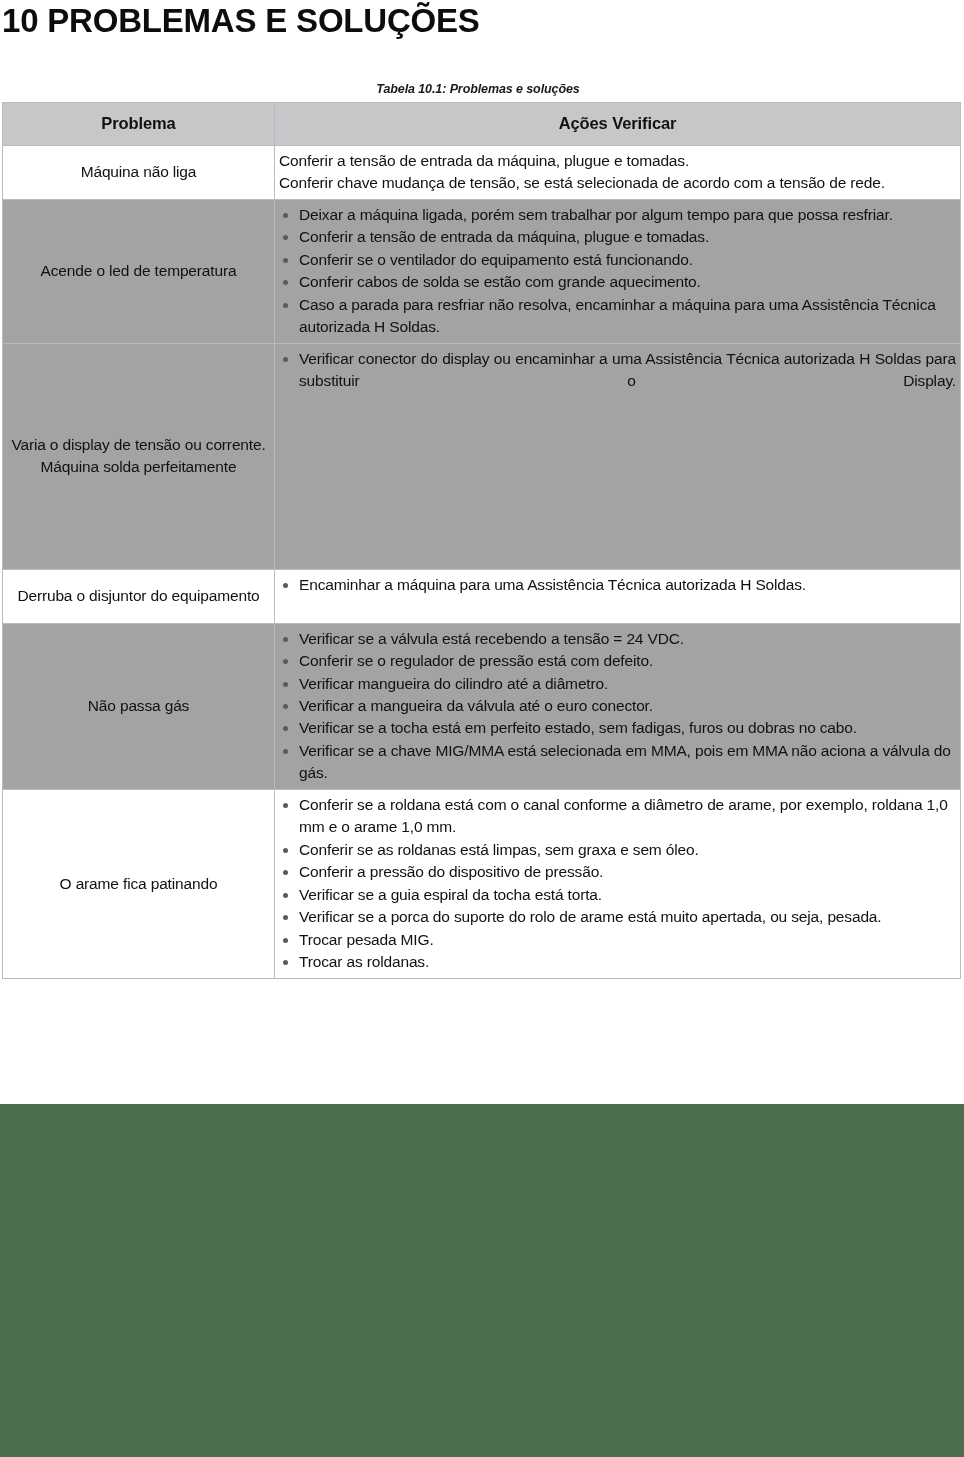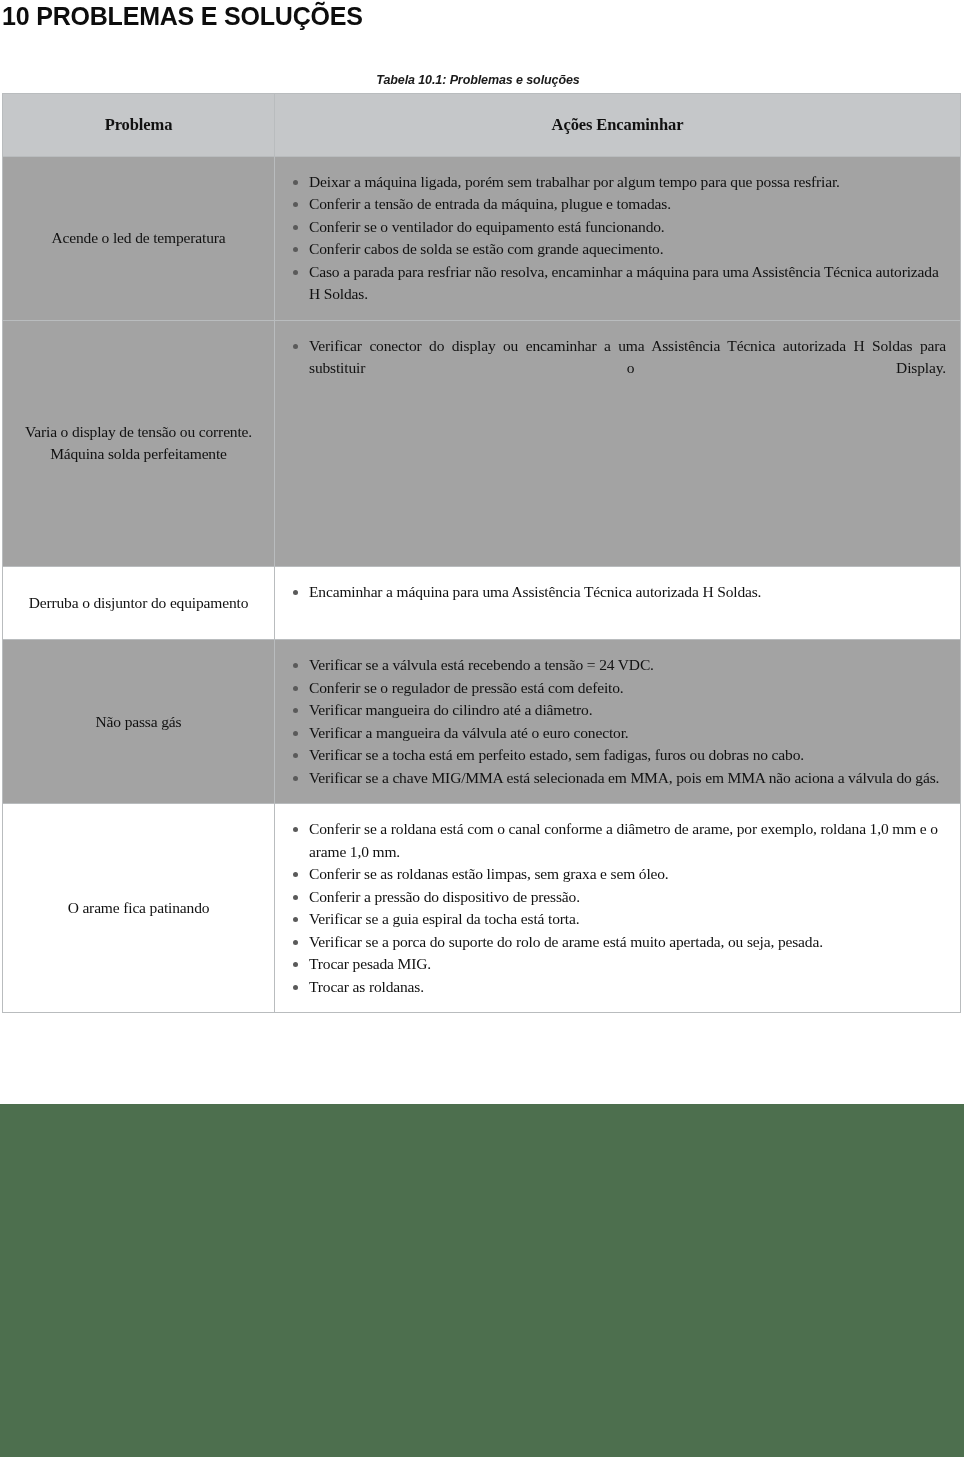--- a/index.html
+++ b/index.html
@@ -16,21 +16,21 @@
   .page {
     position: relative;
     width: 964px;
     height: 1104px;
     background: #ffffff;
     box-sizing: border-box;
   }
   .chapter-title {
     margin: 0;
     padding: 2px 0 0 2px;
-    font-size: 25px;
+    font-size: 33px;
     font-weight: bold;
     letter-spacing: -0.2px;
     color: #0d0d0d;
     line-height: 1.15;
     font-family: "Liberation Sans", sans-serif;
   }
   .caption {
     text-align: center;
     font-size: 12.5px;
     font-weight: bold;
@@ -45,22 +45,21 @@
     margin: 0 0 0 2px;
     table-layout: fixed;
     border: 1px solid #b9bcbe;
   }
   table.problems col.c1 { width: 272px; }
   table.problems col.c2 { width: 686px; }
   table.problems th,
   table.problems td {
     border: 1px solid #b9bcbe;
     vertical-align: middle;
-    padding: 14px;
-    font-family: Liberation Serif, serif;
+    padding: 4px;
   }
   thead th {
     background: #c5c7c9;
     font-size: 16.5px;
     font-weight: bold;
     color: #111111;
     height: 34px;
     text-align: center;
     letter-spacing: -0.1px;
   }
@@ -134,24 +133,33 @@
   <div class="caption">Tabela 10.1: Problemas e soluções</div>
 
   <table class="problems">
     <colgroup>
       <col class="c1">
       <col class="c2">
     </colgroup>
     <thead>
       <tr>
         <th>Problema</th>
-        <th>Ações Encaminhar</th>
+        <th>Ações Verificar</th>
       </tr>
     </thead>
     <tbody id="table-body">
+        <tr class="plain">
+          <td class="problem-cell"><span>Máquina não liga</span></td>
+          <td class="actions-cell">
+            <div class="plain-lines">
+              <p>Conferir a tensão de entrada da máquina, plugue e tomadas.</p>
+              <p>Conferir chave mudança de tensão, se está selecionada de acordo com a tensão de rede.</p>
+            </div>
+          </td>
+        </tr>
         <tr class="shaded">
           <td class="problem-cell"><span>Acende o led de temperatura</span></td>
           <td class="actions-cell">
             <ul class="actions">
               <li><span class="bullet-dot"></span><span class="li-text">Deixar a máquina ligada, porém sem trabalhar por algum tempo para que possa resfriar.</span></li>
               <li><span class="bullet-dot"></span><span class="li-text">Conferir a tensão de entrada da máquina, plugue e tomadas.</span></li>
               <li><span class="bullet-dot"></span><span class="li-text">Conferir se o ventilador do equipamento está funcionando.</span></li>
               <li><span class="bullet-dot"></span><span class="li-text">Conferir cabos de solda se estão com grande aquecimento.</span></li>
               <li><span class="bullet-dot"></span><span class="li-text">Caso a parada para resfriar não resolva, encaminhar a máquina para uma Assistência Técnica autorizada H Soldas.</span></li>
             </ul>
@@ -189,21 +197,21 @@
               <li><span class="bullet-dot"></span><span class="li-text">Verificar se a tocha está em perfeito estado, sem fadigas, furos ou dobras no cabo.</span></li>
               <li><span class="bullet-dot"></span><span class="li-text">Verificar se a chave MIG/MMA está selecionada em MMA, pois em MMA não aciona a válvula do gás.</span></li>
             </ul>
           </td>
         </tr>
         <tr class="plain">
           <td class="problem-cell"><span>O arame fica patinando</span></td>
           <td class="actions-cell">
             <ul class="actions">
               <li><span class="bullet-dot"></span><span class="li-text">Conferir se a roldana está com o canal conforme a diâmetro de arame, por exemplo, roldana 1,0 mm e o arame 1,0 mm.</span></li>
-              <li><span class="bullet-dot"></span><span class="li-text">Conferir se as roldanas estão limpas, sem graxa e sem óleo.</span></li>
+              <li><span class="bullet-dot"></span><span class="li-text">Conferir se as roldanas está limpas, sem graxa e sem óleo.</span></li>
               <li><span class="bullet-dot"></span><span class="li-text">Conferir a pressão do dispositivo de pressão.</span></li>
               <li><span class="bullet-dot"></span><span class="li-text">Verificar se a guia espiral da tocha está torta.</span></li>
               <li><span class="bullet-dot"></span><span class="li-text">Verificar se a porca do suporte do rolo de arame está muito apertada, ou seja, pesada.</span></li>
               <li><span class="bullet-dot"></span><span class="li-text">Trocar pesada MIG.</span></li>
               <li><span class="bullet-dot"></span><span class="li-text">Trocar as roldanas.</span></li>
             </ul>
           </td>
         </tr>
       </tbody>
   </table>

